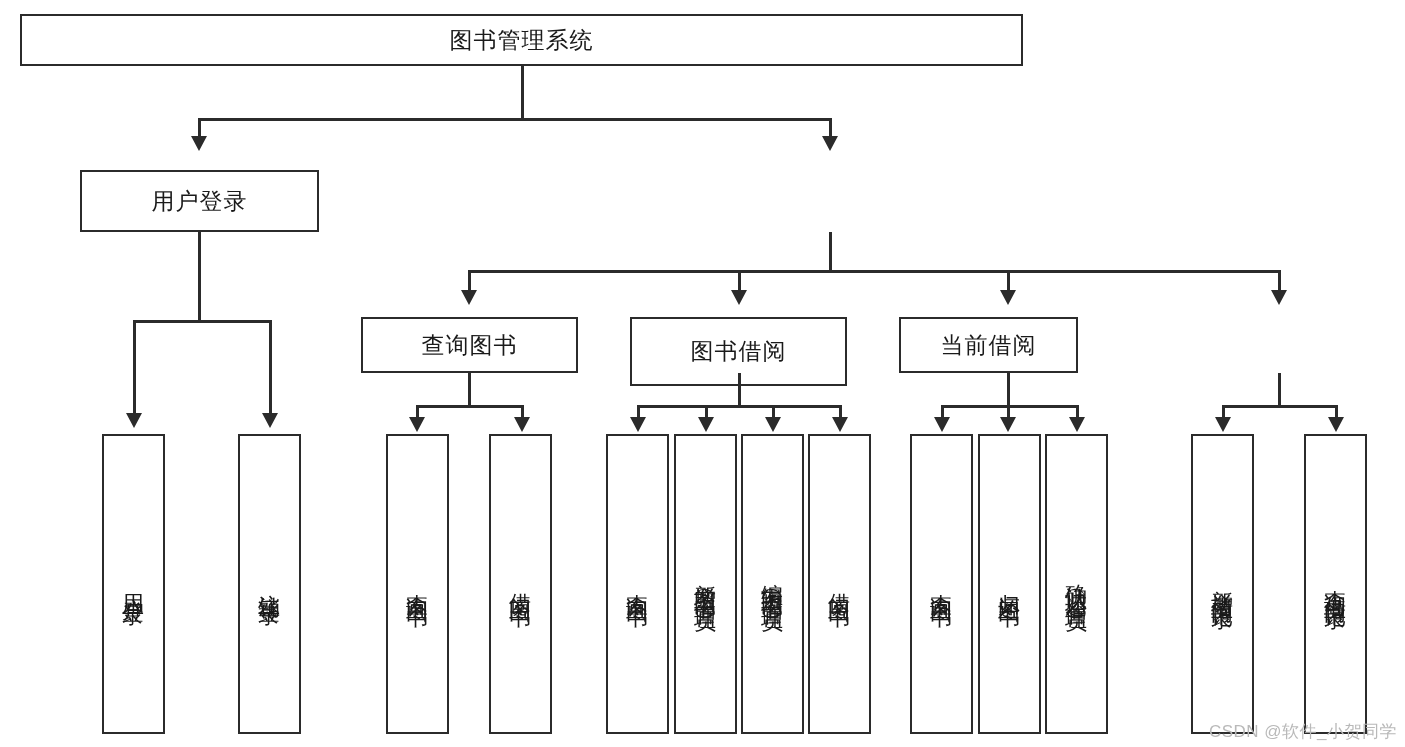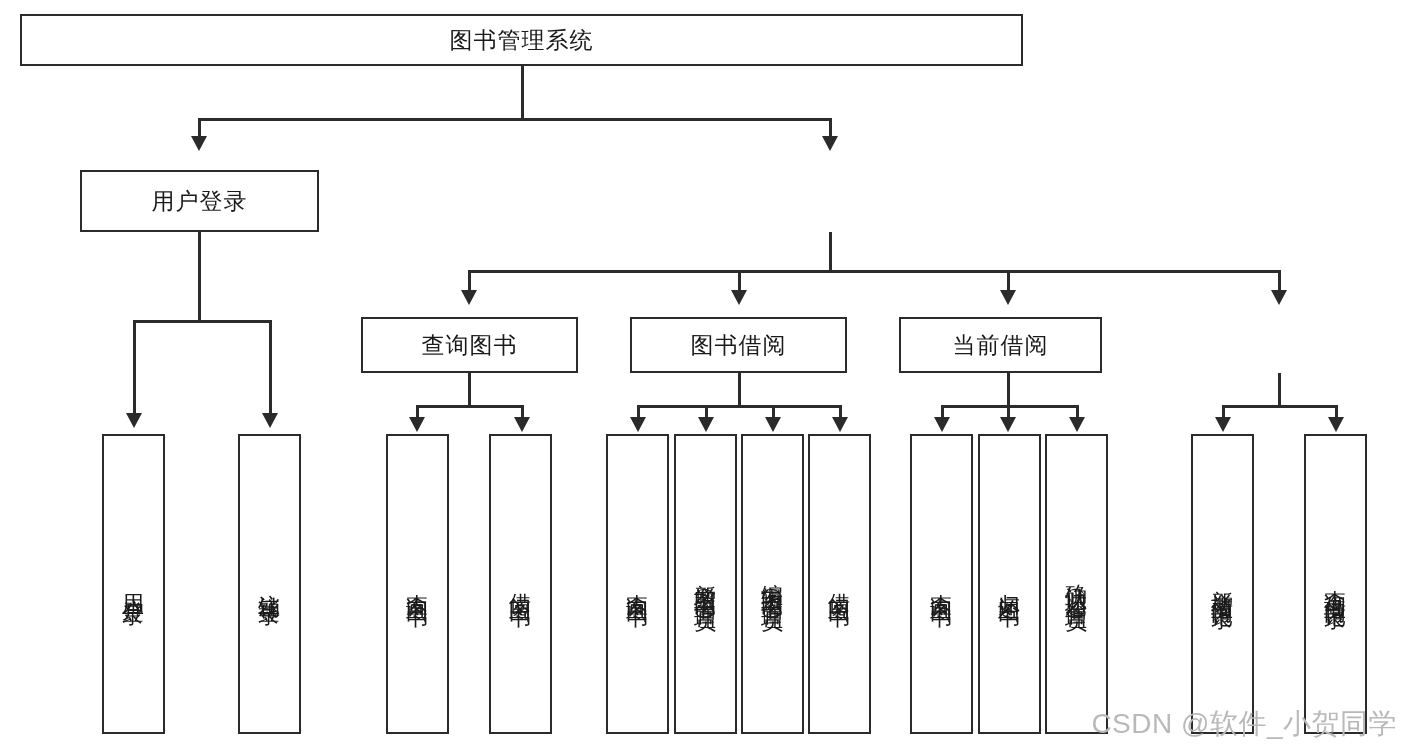--- a/index.html
+++ b/index.html
@@ -64,21 +64,21 @@
     border-left:8px solid transparent;
     border-right:8px solid transparent;
     border-top:15px solid #2b2b2b;
   }
 
   
   #watermark{
     position:absolute;
     right:8px;
     bottom:4px;
-    font-size:28px;
+    font-size:17px;
     color:#b9b9b9;
     letter-spacing:0.5px;
     white-space:nowrap;
     user-select:none;
   }
 </style>
 </head>
 <body>
 
 <div id="canvas">
@@ -120,24 +120,24 @@
 
   <div class="ln v" style="left:1007px;top:270px;width:2.5px;height:22px;"></div>
   <div class="arrow" style="left:1000px;top:290px;"></div>
 
   <div class="ln v" style="left:1278px;top:270px;width:2.5px;height:22px;"></div>
   <div class="arrow" style="left:1271px;top:290px;"></div>
 
   <div class="node h" style="left:361px;top:317px;width:217px;height:56px;">
     <span class="label">查询图书</span>
   </div>
-  <div class="node h" style="left:630px;top:317px;width:217px;height:56px;">
+  <div class="node h" style="left:630px;top:317px;width:217px;height:69px;">
     <span class="label">图书借阅</span>
   </div>
-  <div class="node h" style="left:899px;top:317px;width:203px;height:56px;text-align:right;">
+  <div class="node h" style="left:899px;top:317px;width:179px;height:56px;text-align:right;">
     <span class="label">当前借阅</span>
   </div>
 
   <div class="ln v" style="left:468px;top:373px;width:2.5px;height:34px;"></div>
   <div class="ln h" style="left:416px;top:405px;width:107px;height:2.5px;"></div>
   <div class="ln v" style="left:416px;top:405px;width:2.5px;height:14px;"></div>
   <div class="arrow" style="left:409px;top:417px;"></div>
   <div class="ln v" style="left:521px;top:405px;width:2.5px;height:14px;"></div>
   <div class="arrow" style="left:514px;top:417px;"></div>
 

